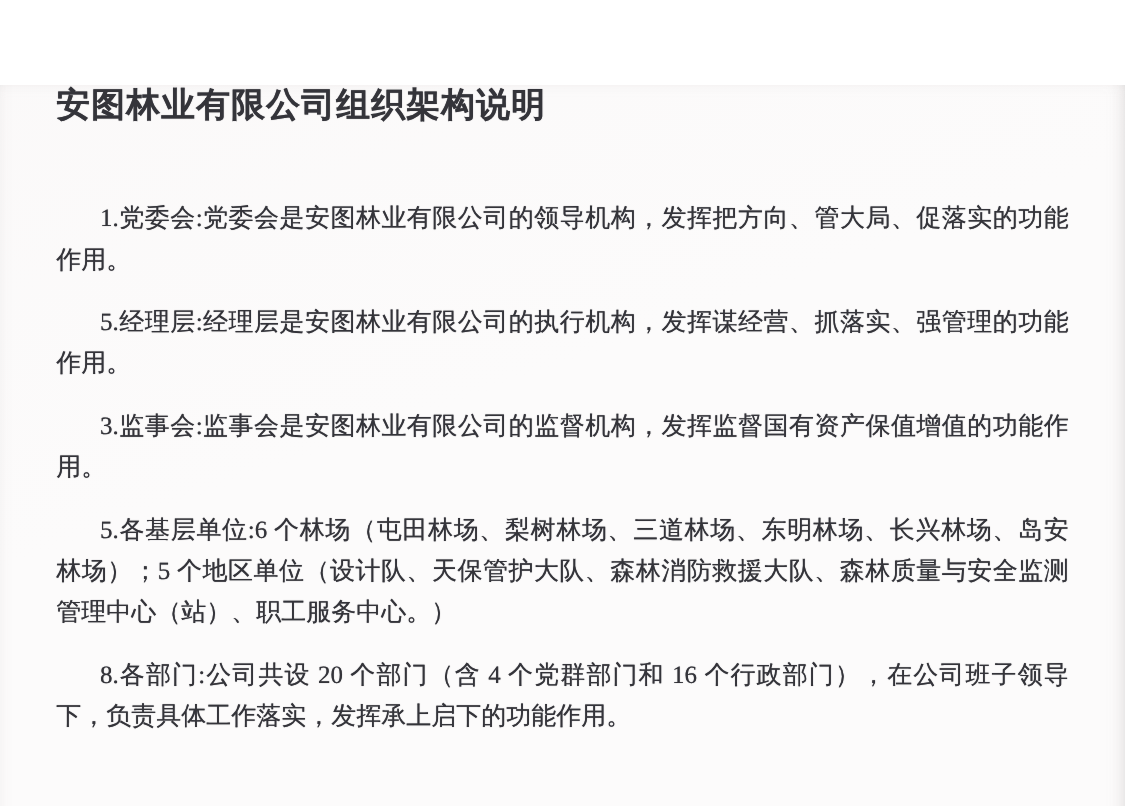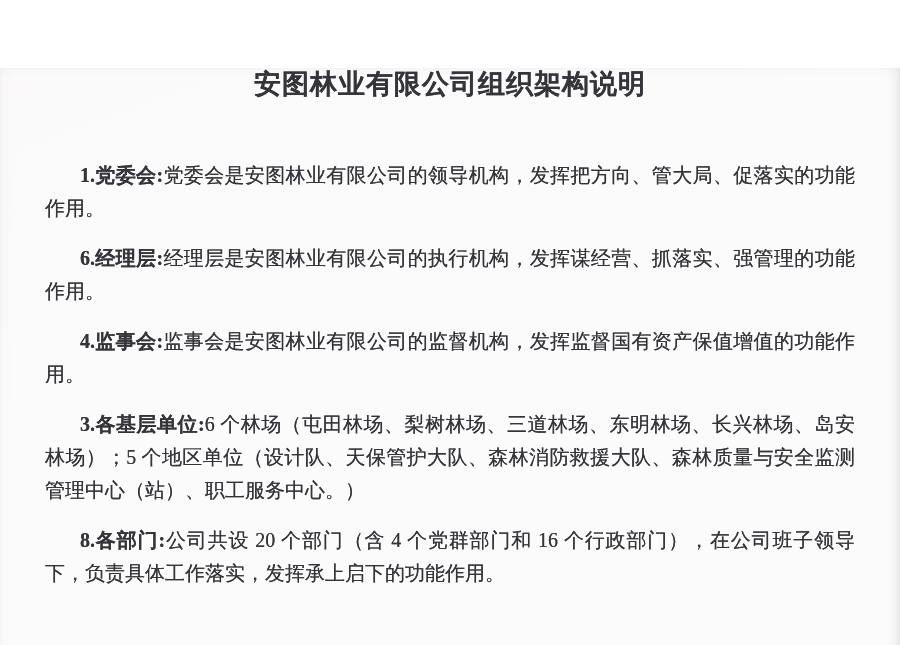--- a/index.html
+++ b/index.html
@@ -25,46 +25,46 @@
       inset 0 -12px 20px -14px rgba(120,115,115,0.55),
       inset -10px 0 20px -16px rgba(140,135,135,0.40),
       inset 0 6px 14px -12px rgba(200,196,196,0.35);
     box-sizing: border-box;
     padding: 0 45px;
     color: #34343a;
     text-shadow: 0 0 0.6px rgba(52,52,58,0.85);
   }
   .doc-title {
     margin: 68px 0 58px 0;
-    text-align: center;
+    text-align: left;
     font-size: 27px;
     font-weight: bold;
     letter-spacing: 1px;
     line-height: 33px;
   }
   .doc-para {
     margin: 0 0 17px 0;
     font-size: 20px;
     line-height: 33px;
     text-indent: 35px;
     text-align: justify;
   }
   .para-label {
-    font-weight: bold;
+    font-weight: normal;
   }
 </style>
 </head>
 <body>
 
 <div class="scan-page">
   <h1 class="doc-title">安图林业有限公司组织架构说明</h1>
 
   <p class="doc-para"><span class="para-label">1.党委会:</span><span>党委会是安图林业有限公司的领导机构，发挥把方向、管大局、促落实的功能作用。</span></p>
 
 
-  <p class="doc-para"><span class="para-label">6.经理层:</span><span>经理层是安图林业有限公司的执行机构，发挥谋经营、抓落实、强管理的功能作用。</span></p>
+  <p class="doc-para"><span class="para-label">5.经理层:</span><span>经理层是安图林业有限公司的执行机构，发挥谋经营、抓落实、强管理的功能作用。</span></p>
 
-  <p class="doc-para"><span class="para-label">4.监事会:</span><span>监事会是安图林业有限公司的监督机构，发挥监督国有资产保值增值的功能作用。</span></p>
+  <p class="doc-para"><span class="para-label">3.监事会:</span><span>监事会是安图林业有限公司的监督机构，发挥监督国有资产保值增值的功能作用。</span></p>
 
-  <p class="doc-para"><span class="para-label">3.各基层单位:</span><span>6 个林场（屯田林场、梨树林场、三道林场、东明林场、长兴林场、岛安林场）；5 个地区单位（设计队、天保管护大队、森林消防救援大队、森林质量与安全监测管理中心（站）、职工服务中心。）</span></p>
+  <p class="doc-para"><span class="para-label">5.各基层单位:</span><span>6 个林场（屯田林场、梨树林场、三道林场、东明林场、长兴林场、岛安林场）；5 个地区单位（设计队、天保管护大队、森林消防救援大队、森林质量与安全监测管理中心（站）、职工服务中心。）</span></p>
 
   <p class="doc-para"><span class="para-label">8.各部门:</span><span>公司共设 20 个部门（含 4 个党群部门和 16 个行政部门），在公司班子领导下，负责具体工作落实，发挥承上启下的功能作用。</span></p>
 </div>
 
 </body></html>

